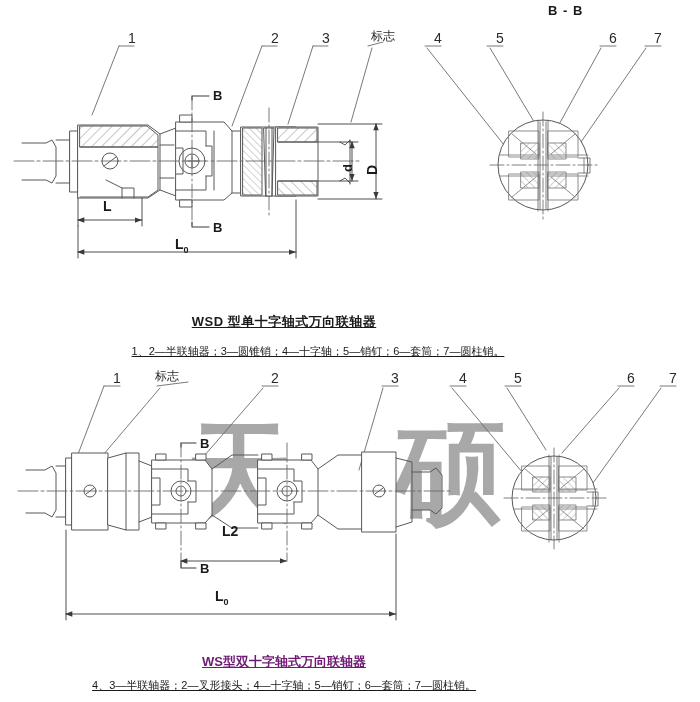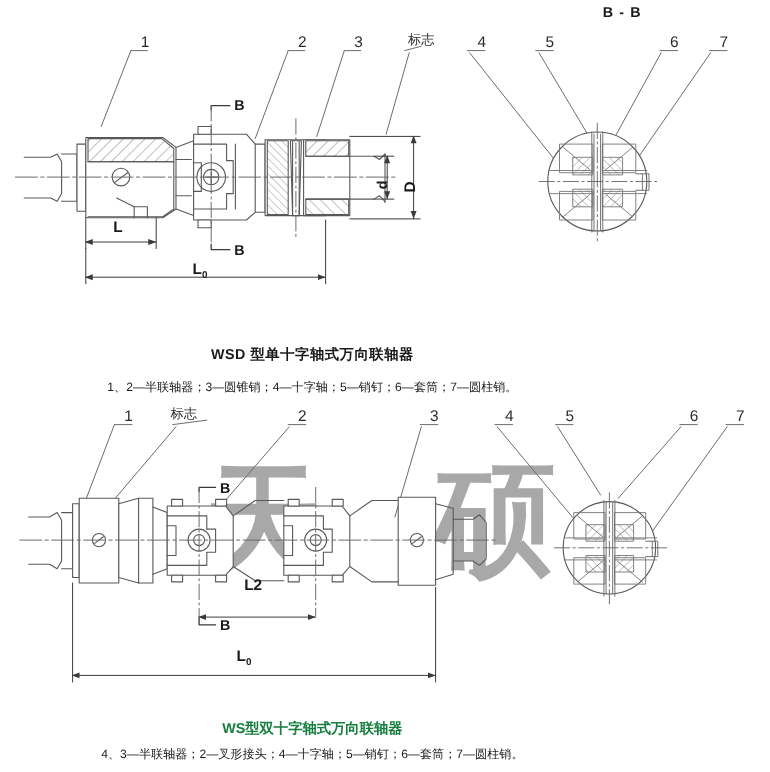--- a/index.html
+++ b/index.html
@@ -5,24 +5,24 @@
   html,body{margin:0;padding:0;background:#ffffff;}
   body{
     width:700px;height:702px;position:relative;overflow:hidden;
     font-family:"Liberation Sans","DejaVu Sans",sans-serif;
     color:#1d1d1d;
   }
   .stage{position:absolute;left:0;top:0;width:700px;height:702px;}
   svg.drawing{position:absolute;left:0;top:0;width:700px;height:702px;}
 
   
-  .cap{position:absolute;width:568px;text-align:center;}
+  .cap{position:absolute;width:568px;text-align:center;text-decoration:underline;}
   .cap-title{font-size:13px;font-weight:bold;letter-spacing:.5px;color:#1a1a1a;}
   .cap-sub{font-size:11px;color:#1a1a1a;}
-  .cap-title-2{font-size:13px;font-weight:bold;color:#15803d;}
+  .cap-title-2{font-size:13px;font-weight:bold;color:#701a75;}
 
   .lbl{position:absolute;font-size:14px;color:#2a2a2a;line-height:1;}
   .lbl-cn{position:absolute;font-size:12px;color:#2a2a2a;line-height:1;}
   .lbl-b{position:absolute;font-size:13px;font-weight:bold;color:#1a1a1a;}
   .lbl-dim{position:absolute;font-size:14px;font-weight:bold;color:#1a1a1a;}
   .lbl-dim-sm{position:absolute;font-size:13px;font-weight:bold;color:#1a1a1a;}
   .sub0{font-size:9px;vertical-align:sub;}
   .rot90{transform:rotate(-90deg);transform-origin:left top;}
   .sec-title{position:absolute;font-size:13px;font-weight:bold;letter-spacing:1px;color:#1a1a1a;}
 
@@ -365,21 +365,21 @@
   <div class="lbl-b" style="left:213px;top:88px;">B</div>
   <div class="lbl-b" style="left:213px;top:220px;">B</div>
 
   <div class="lbl-dim" style="left:103px;top:198px;">L</div>
   <div class="lbl-dim" style="left:175px;top:236px;"><span>L</span><span class="sub0">0</span></div>
 
   <div class="lbl-dim-sm rot90" style="left:340px;top:172px;">d</div>
   <div class="lbl-dim rot90" style="left:364px;top:175px;">D</div>
 
   <div class="cap cap-title" style="left:0;top:313px;">WSD 型单十字轴式万向联轴器</div>
-  <div class="cap cap-sub" style="left:0;top:344px;">1、2—半联轴器；3—圆锥销；4—十字轴；5—销钉；6—套筒；7—圆柱销。</div>
+  <div class="cap cap-sub" style="left:0;top:344px;padding-left:34px;">1、2—半联轴器；3—圆锥销；4—十字轴；5—销钉；6—套筒；7—圆柱销。</div>
 
   <div class="lbl" style="left:113px;top:371px;">1</div>
   <div class="lbl-cn" style="left:155px;top:370px;">标志</div>
   <div class="lbl" style="left:271px;top:371px;">2</div>
   <div class="lbl" style="left:391px;top:371px;">3</div>
   <div class="lbl" style="left:459px;top:371px;">4</div>
   <div class="lbl" style="left:514px;top:371px;">5</div>
   <div class="lbl" style="left:627px;top:371px;">6</div>
   <div class="lbl" style="left:669px;top:371px;">7</div>
 

